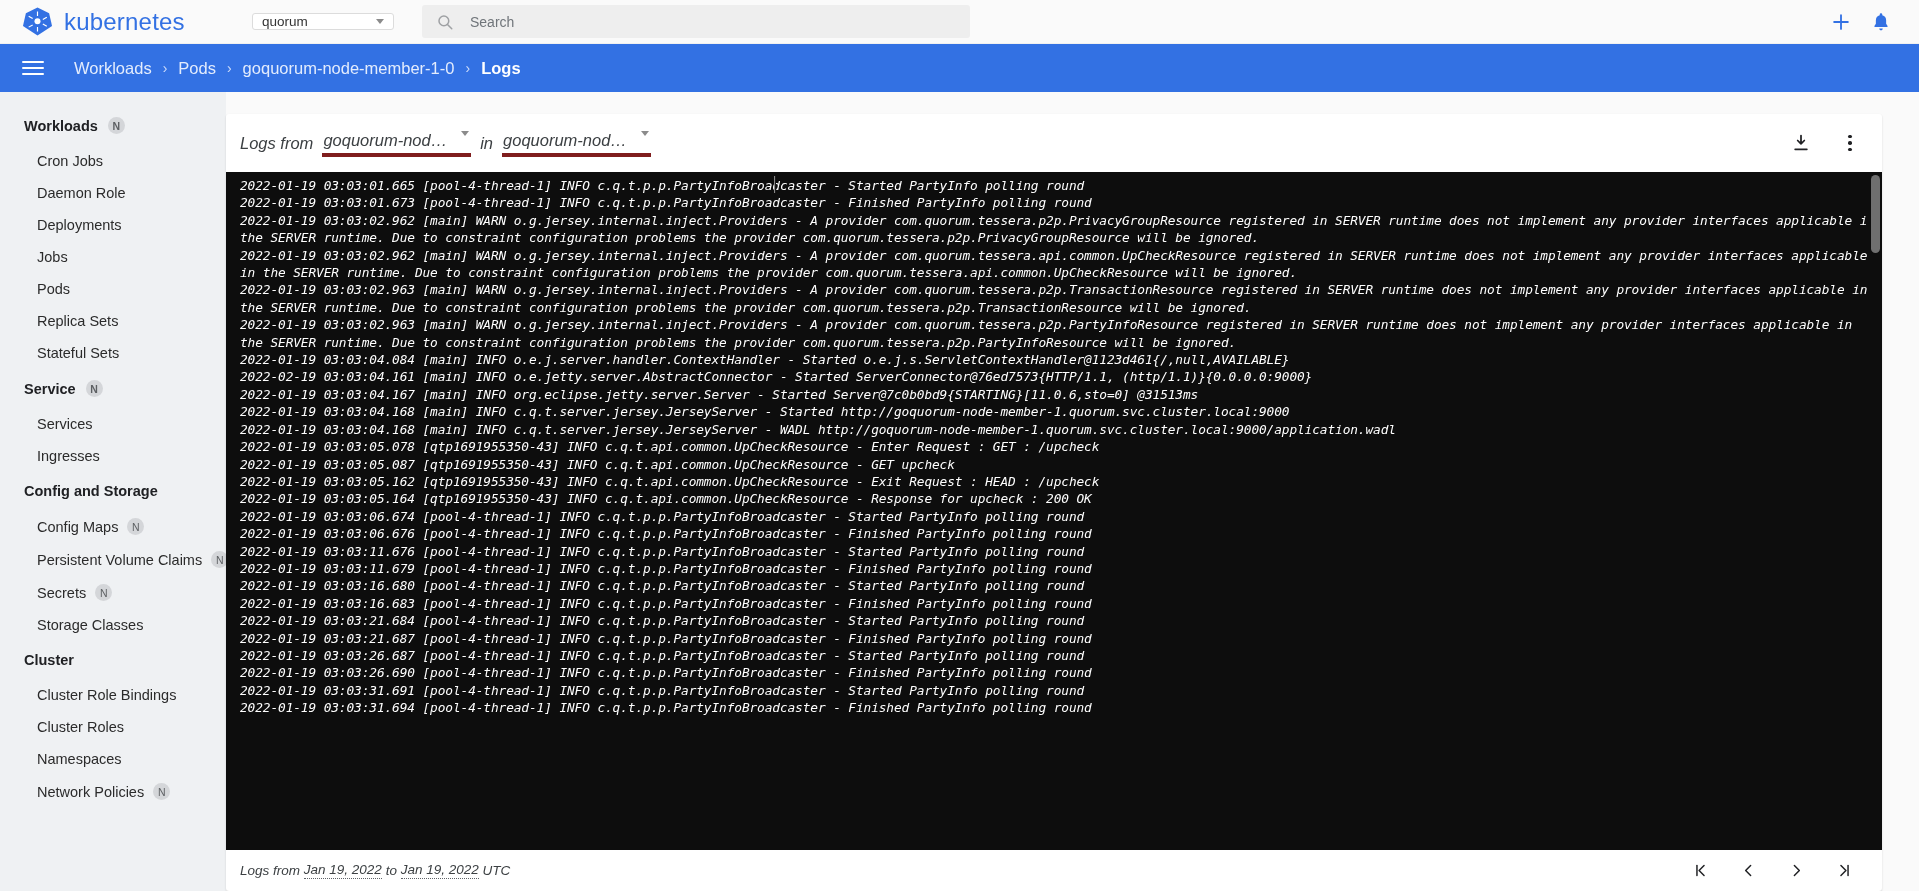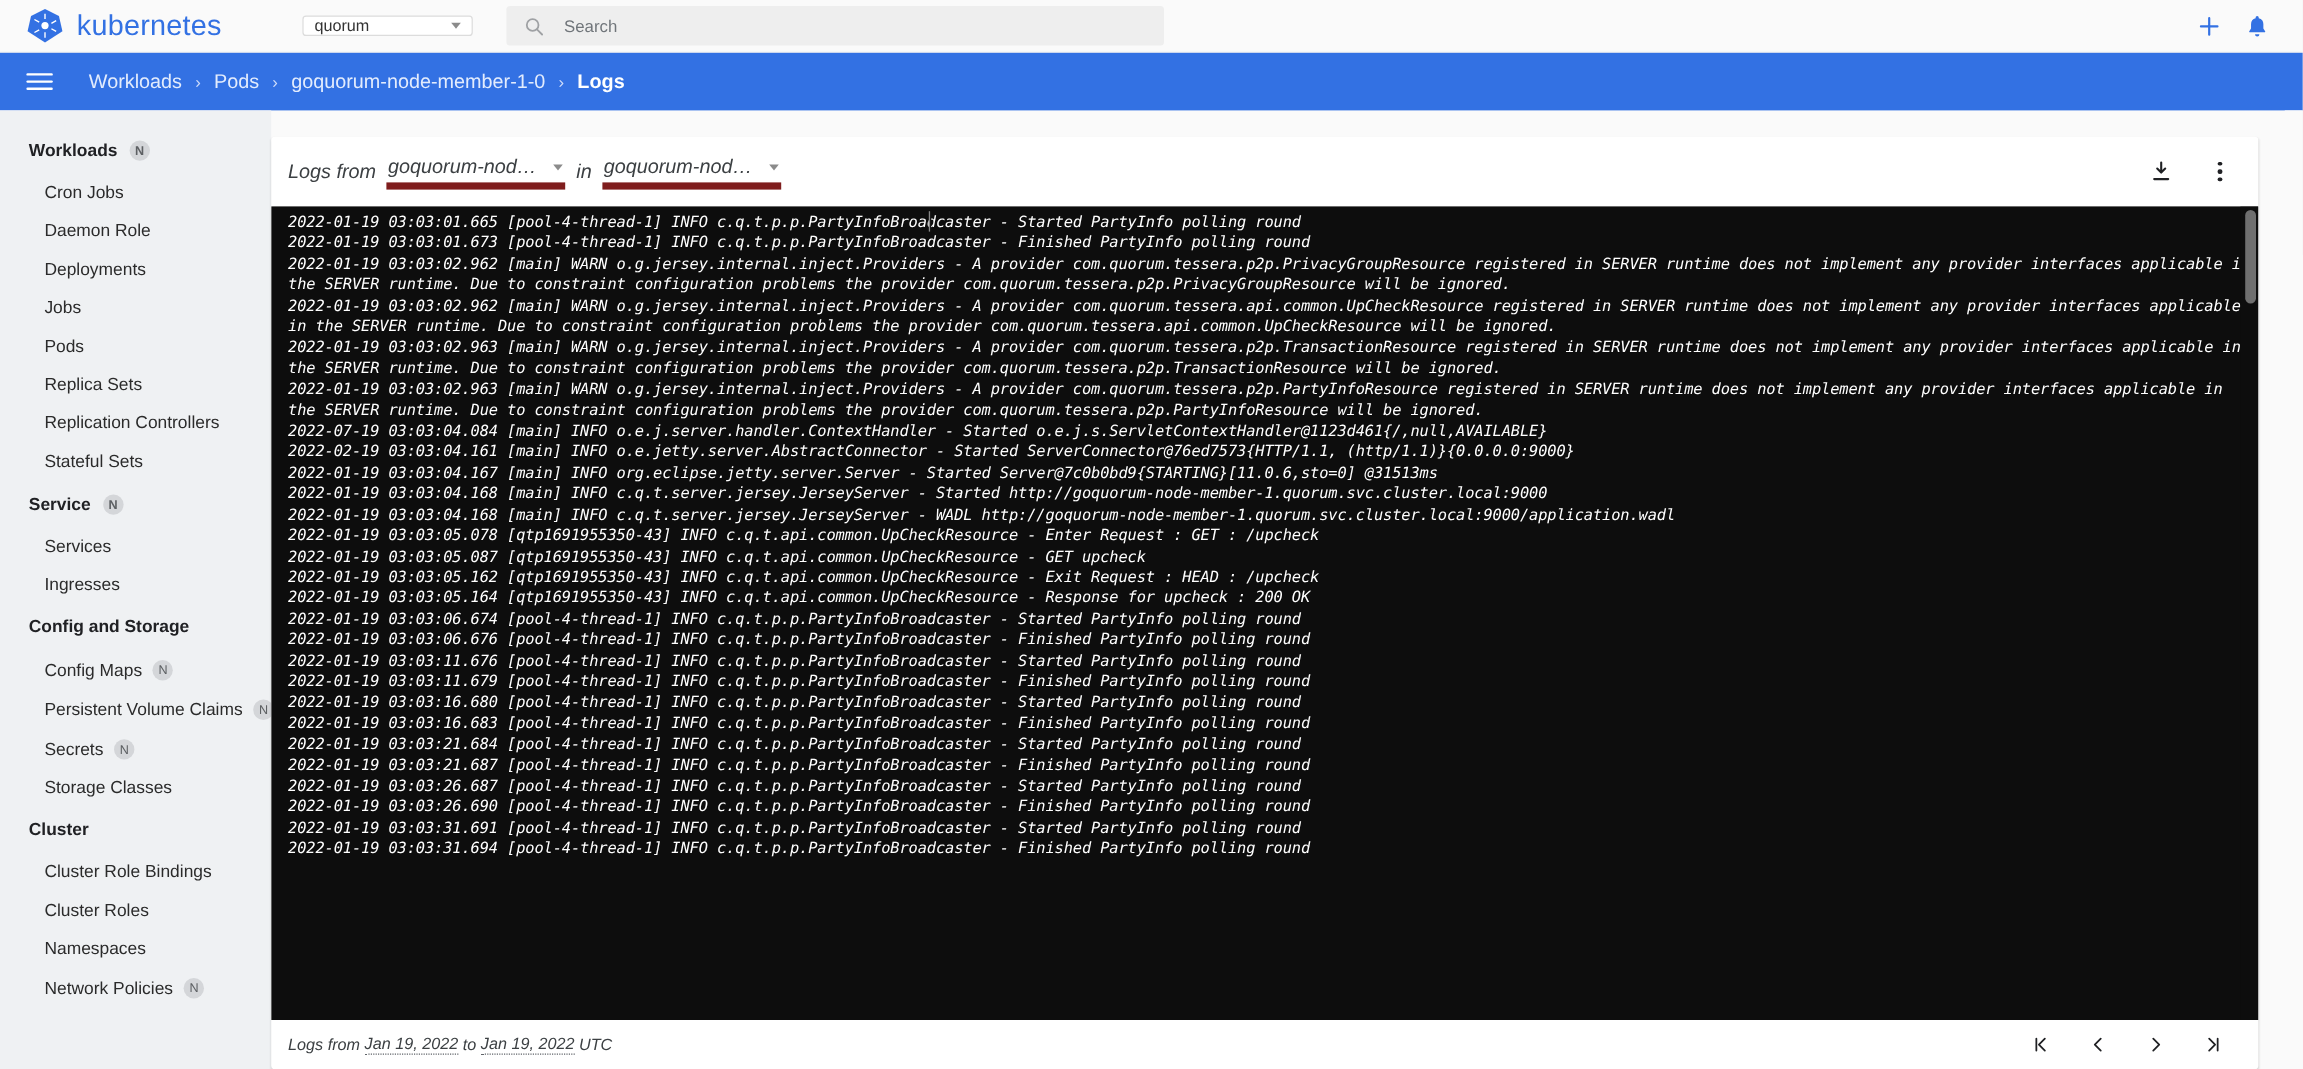--- a/index.html
+++ b/index.html
@@ -94,22 +94,22 @@
   .card {
     background: #fff; border-radius: 3px; flex: 1;
     box-shadow: 0 1px 2px rgba(0,0,0,.16); display: flex; flex-direction: column;
     min-height: 0; overflow: hidden;
   }
   .card-toolbar {
     height: 58px; display: flex; align-items: center; padding: 0 12px 0 14px; gap: 9px;
   }
   .tool-text { font-size: 16.5px; color: #3c4043; }
   .tool-dd {
-    display: flex; align-items: center; gap: 14px;
-    border-bottom: 6px solid #7f1d1d; padding: 2px 2px 3px 1px;
+    display: flex; gap: 14px;
+    border-bottom: 4px solid #7f1d1d; padding: 2px 2px 3px 1px;
     font-size: 16.5px; color: #3c4043; max-width: 152px;
   }
   .tool-dd .lbl { white-space: nowrap; overflow: hidden; }
   .tool-spacer { flex: 1; }
   .tool-btn {
     width: 40px; height: 40px; display: flex; align-items: center;
     justify-content: center; color: #202124; flex: none;
   }
   .dots { display: flex; flex-direction: column; gap: 3px; }
   .dots i { width: 3.5px; height: 3.5px; border-radius: 50%; background: #202124; display: block; }
@@ -234,23 +234,20 @@
     <div class="nav-item">
       <span>Jobs</span>
     </div>
     <div class="nav-item">
       <span>Pods</span>
     </div>
     <div class="nav-item">
       <span>Replica Sets</span>
     </div>
     <div class="nav-item">
-      <span>Replication Controllers</span>
-    </div>
-    <div class="nav-item">
       <span>Stateful Sets</span>
     </div>
 
     <div class="nav-group-title">
       <span>Service</span>
       <span class="ns-badge">N</span>
     </div>
     <div class="nav-item">
       <span>Services</span>
     </div>
@@ -328,21 +325,21 @@
       </div>
 
       <div class="logwrap">
         <div class="logpad" id="loglines">
             <div class="logline">2022-01-19 03:03:01.665 [pool-4-thread-1] INFO c.q.t.p.p.PartyInfoBroadcaster - Started PartyInfo polling round</div>
             <div class="logline">2022-01-19 03:03:01.673 [pool-4-thread-1] INFO c.q.t.p.p.PartyInfoBroadcaster - Finished PartyInfo polling round</div>
             <div class="logline wrap">2022-01-19 03:03:02.962 [main] WARN o.g.jersey.internal.inject.Providers - A provider com.quorum.tessera.p2p.PrivacyGroupResource registered in SERVER runtime does not implement any provider interfaces applicable in the SERVER runtime. Due to constraint configuration problems the provider com.quorum.tessera.p2p.PrivacyGroupResource will be ignored.</div>
             <div class="logline wrap">2022-01-19 03:03:02.962 [main] WARN o.g.jersey.internal.inject.Providers - A provider com.quorum.tessera.api.common.UpCheckResource registered in SERVER runtime does not implement any provider interfaces applicable in the SERVER runtime. Due to constraint configuration problems the provider com.quorum.tessera.api.common.UpCheckResource will be ignored.</div>
             <div class="logline wrap">2022-01-19 03:03:02.963 [main] WARN o.g.jersey.internal.inject.Providers - A provider com.quorum.tessera.p2p.TransactionResource registered in SERVER runtime does not implement any provider interfaces applicable in the SERVER runtime. Due to constraint configuration problems the provider com.quorum.tessera.p2p.TransactionResource will be ignored.</div>
             <div class="logline wrap">2022-01-19 03:03:02.963 [main] WARN o.g.jersey.internal.inject.Providers - A provider com.quorum.tessera.p2p.PartyInfoResource registered in SERVER runtime does not implement any provider interfaces applicable in the SERVER runtime. Due to constraint configuration problems the provider com.quorum.tessera.p2p.PartyInfoResource will be ignored.</div>
-            <div class="logline">2022-07-19 03:03:04.084 [main] INFO o.e.j.server.handler.ContextHandler - Started o.e.j.s.ServletContextHandler@1123d461{/,null,AVAILABLE}</div>
+            <div class="logline">2022-01-19 03:03:04.084 [main] INFO o.e.j.server.handler.ContextHandler - Started o.e.j.s.ServletContextHandler@1123d461{/,null,AVAILABLE}</div>
             <div class="logline">2022-02-19 03:03:04.161 [main] INFO o.e.jetty.server.AbstractConnector - Started ServerConnector@76ed7573{HTTP/1.1, (http/1.1)}{0.0.0.0:9000}</div>
             <div class="logline">2022-01-19 03:03:04.167 [main] INFO org.eclipse.jetty.server.Server - Started Server@7c0b0bd9{STARTING}[11.0.6,sto=0] @31513ms</div>
             <div class="logline">2022-01-19 03:03:04.168 [main] INFO c.q.t.server.jersey.JerseyServer - Started http://goquorum-node-member-1.quorum.svc.cluster.local:9000</div>
             <div class="logline wrap">2022-01-19 03:03:04.168 [main] INFO c.q.t.server.jersey.JerseyServer - WADL http://goquorum-node-member-1.quorum.svc.cluster.local:9000/application.wadl</div>
             <div class="logline">2022-01-19 03:03:05.078 [qtp1691955350-43] INFO c.q.t.api.common.UpCheckResource - Enter Request : GET : /upcheck</div>
             <div class="logline">2022-01-19 03:03:05.087 [qtp1691955350-43] INFO c.q.t.api.common.UpCheckResource - GET upcheck</div>
             <div class="logline">2022-01-19 03:03:05.162 [qtp1691955350-43] INFO c.q.t.api.common.UpCheckResource - Exit Request : HEAD : /upcheck</div>
             <div class="logline">2022-01-19 03:03:05.164 [qtp1691955350-43] INFO c.q.t.api.common.UpCheckResource - Response for upcheck : 200 OK</div>
             <div class="logline">2022-01-19 03:03:06.674 [pool-4-thread-1] INFO c.q.t.p.p.PartyInfoBroadcaster - Started PartyInfo polling round</div>
             <div class="logline">2022-01-19 03:03:06.676 [pool-4-thread-1] INFO c.q.t.p.p.PartyInfoBroadcaster - Finished PartyInfo polling round</div>

